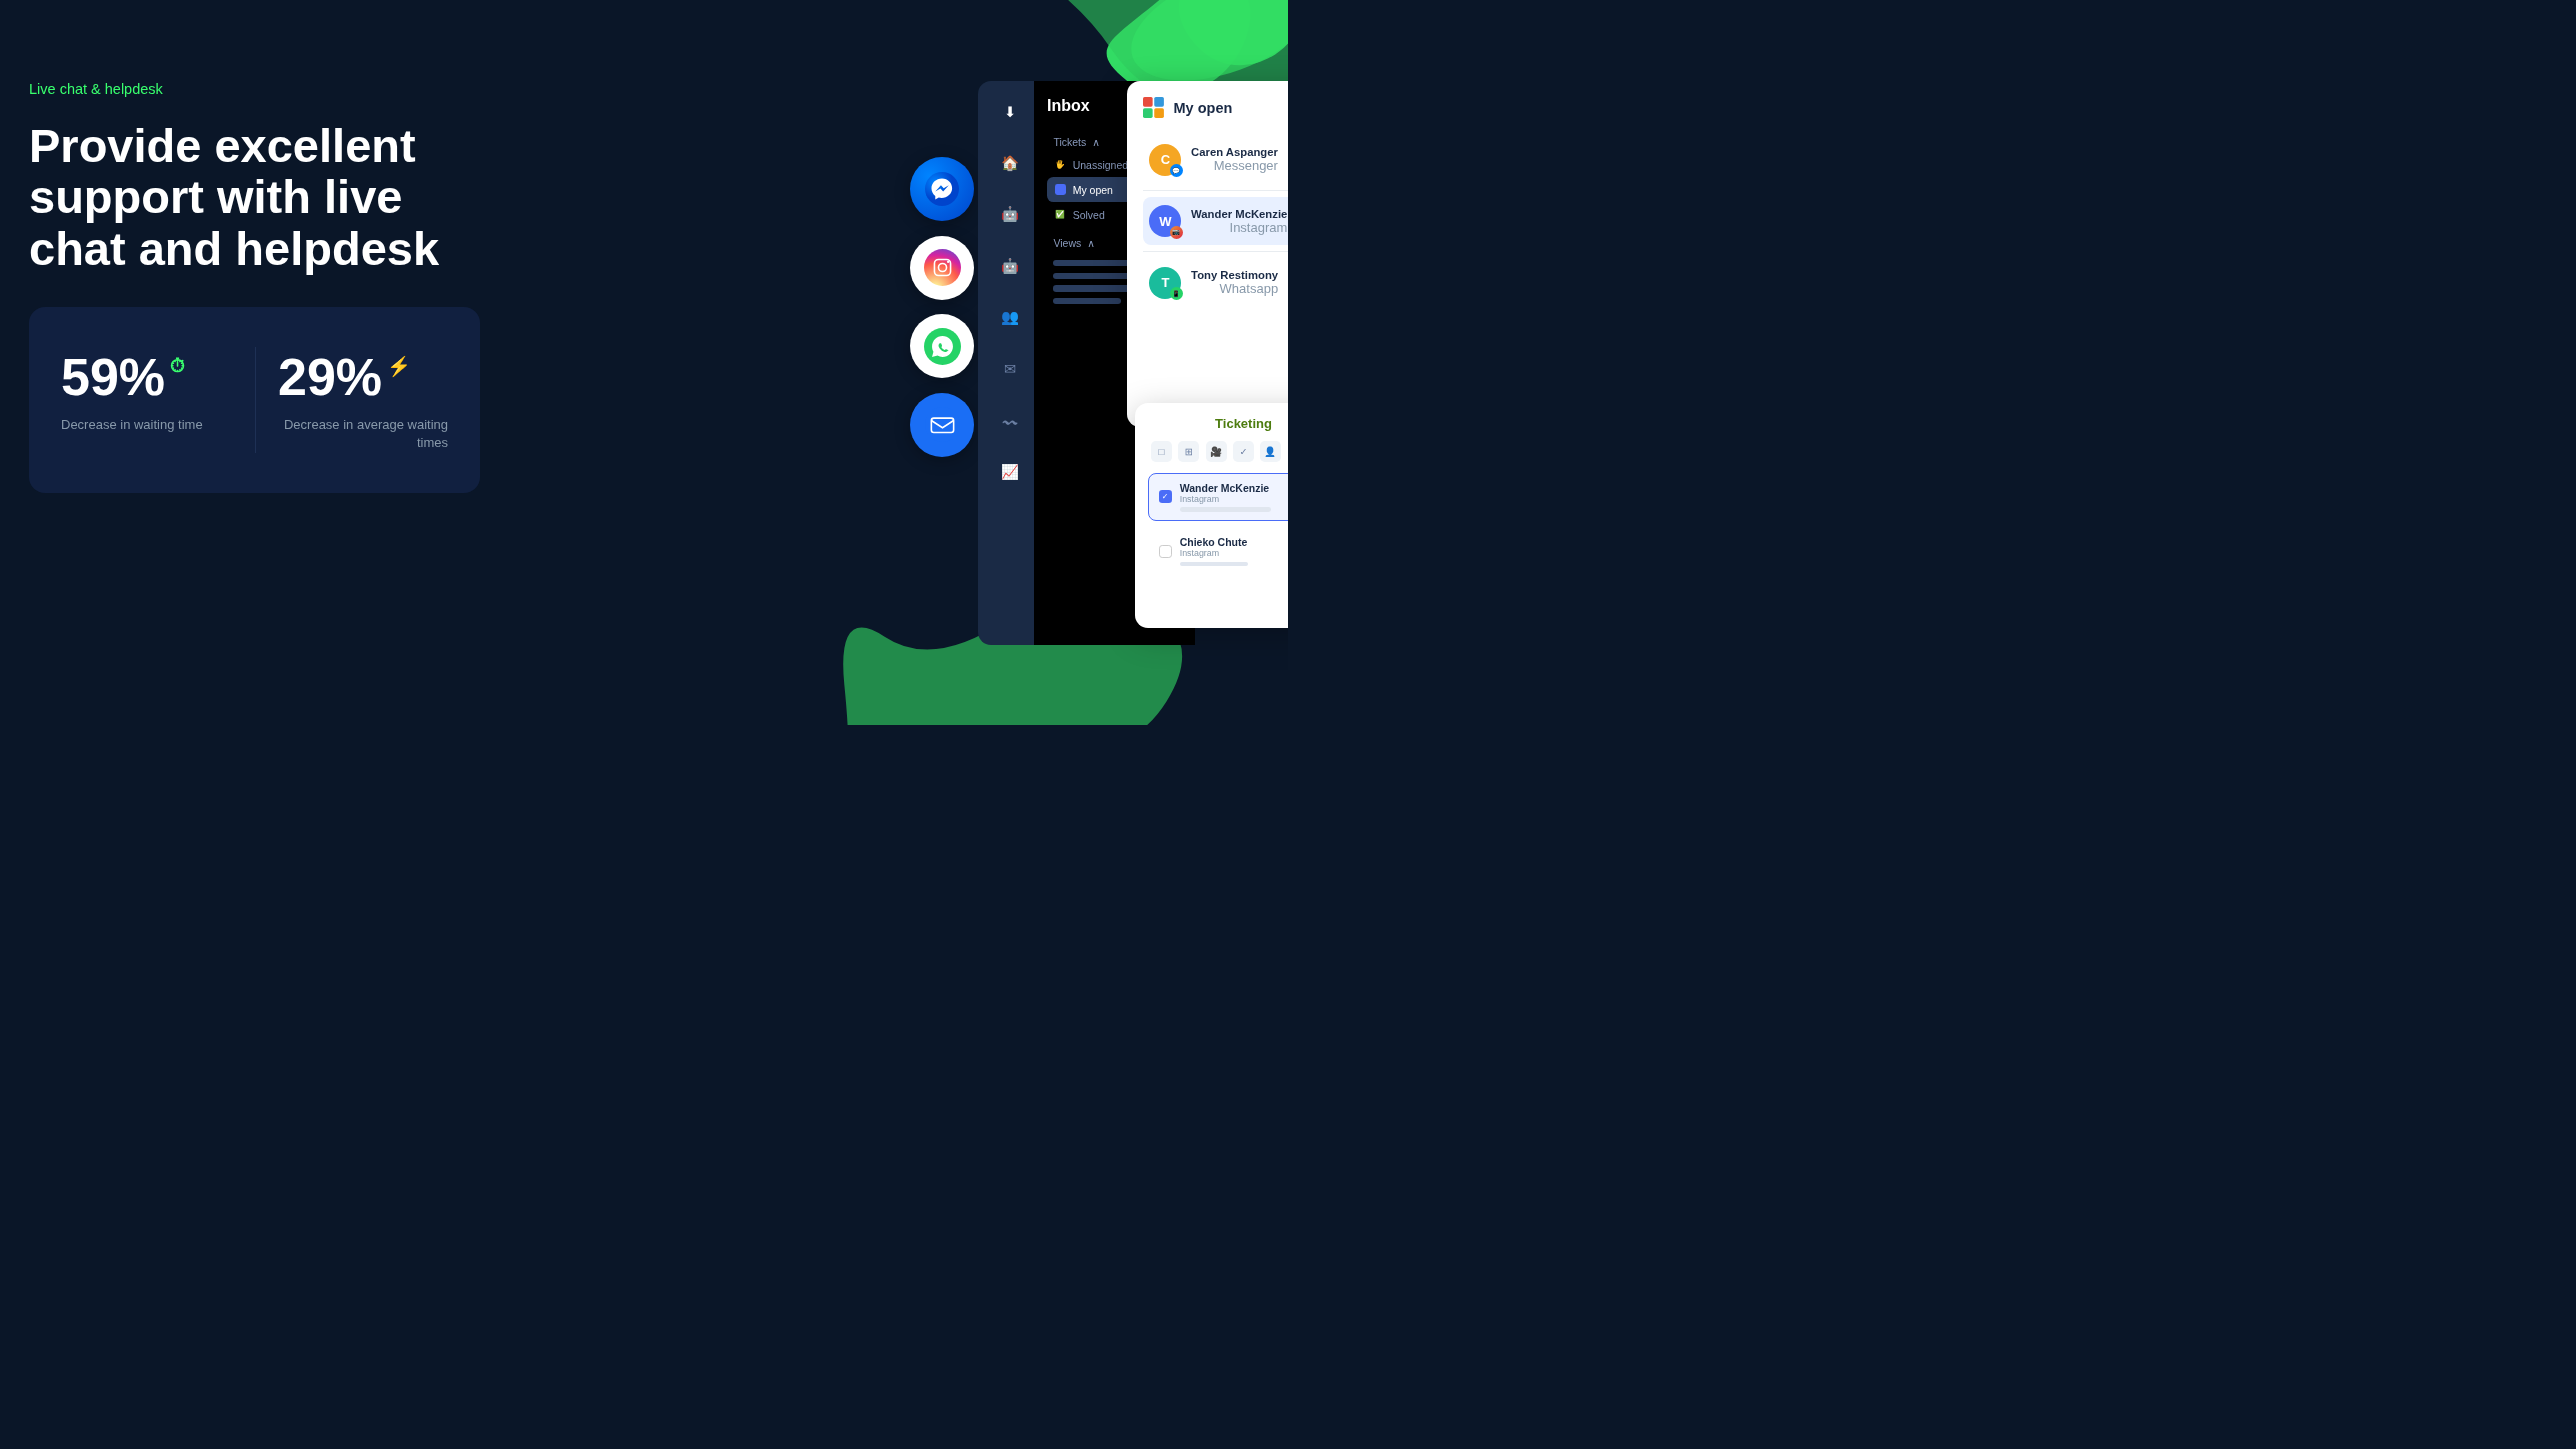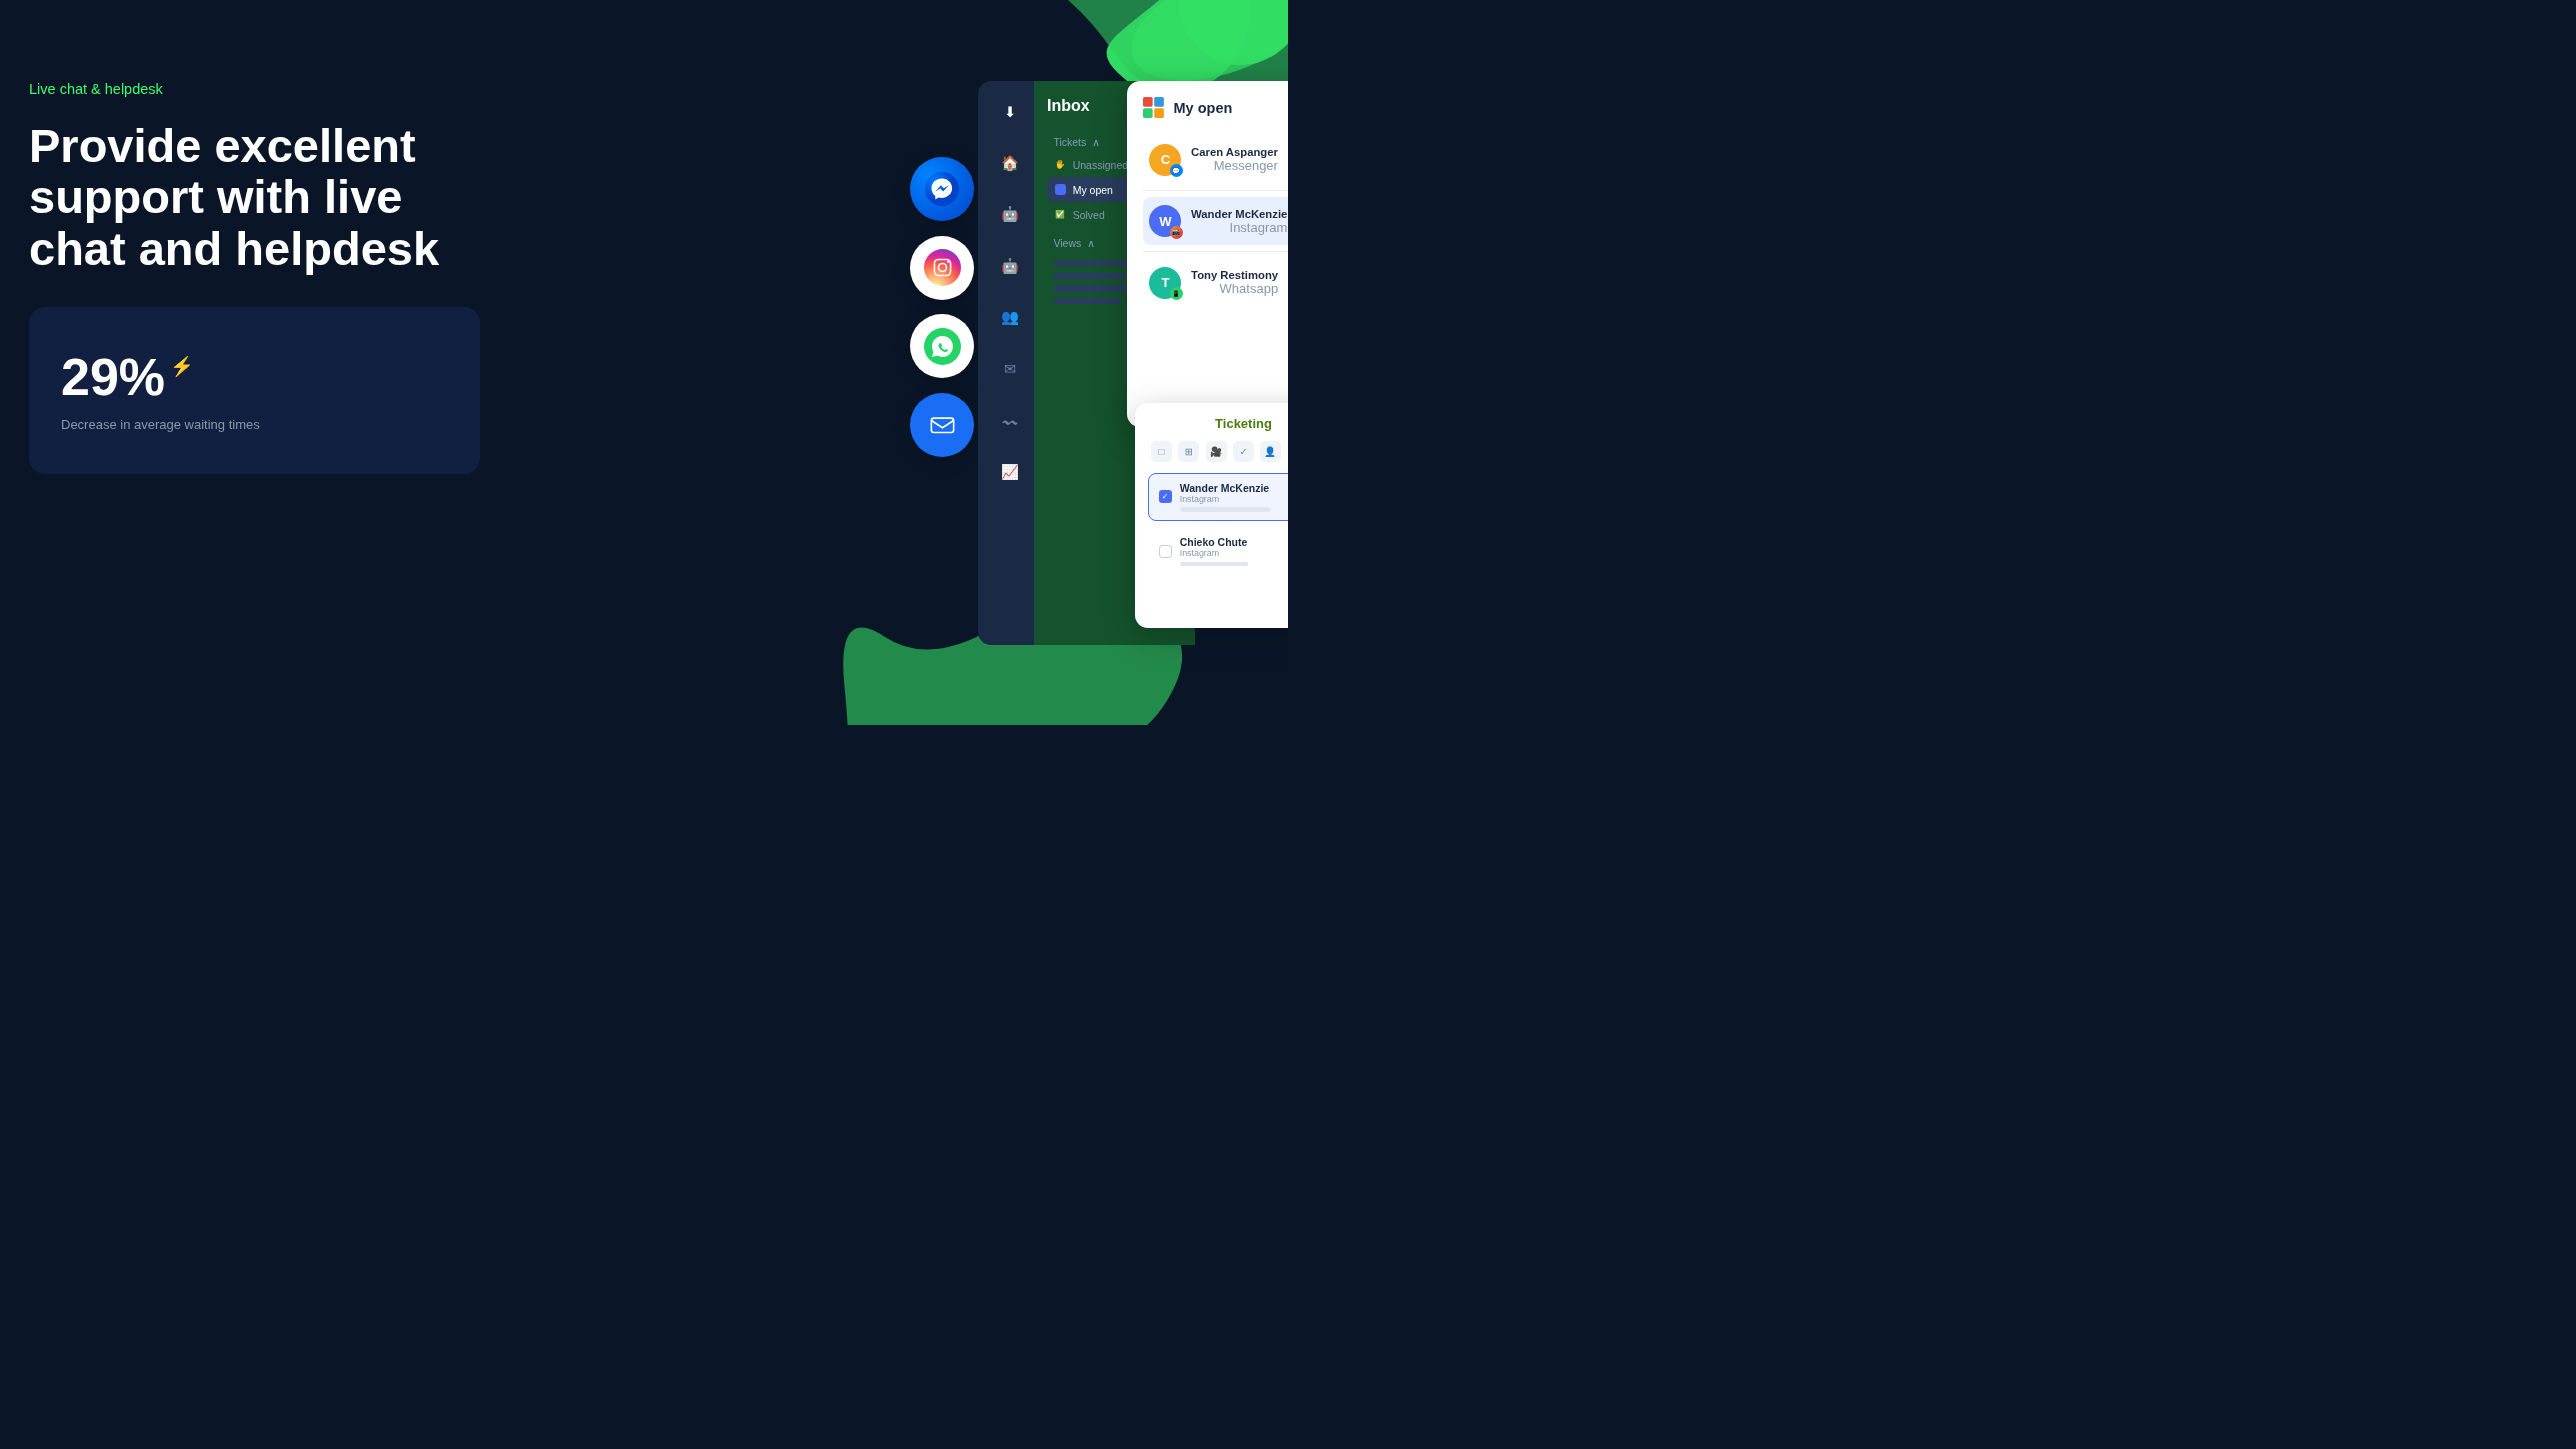--- a/index.html
+++ b/index.html
@@ -138,21 +138,21 @@
       color: #ffffff;
     }
 
     
     .inbox-panel {
       position: absolute;
       right: 93px;
       top: 81px;
       width: 161px;
       height: 564px;
-      background: #14532d;
+      background: #000000;
       border-radius: 0;
       padding: 16px 13px;
       z-index: 3;
     }
 
     .inbox-title {
       color: #ffffff;
       font-size: 16px;
       font-weight: 700;
       margin-bottom: 16px;
@@ -427,20 +427,27 @@
 
 <svg class="logo-svg" style="bottom:-97px;right:81px;width:403px;height:282px;z-index:1;" viewBox="0 0 500 350" fill="none" xmlns="http://www.w3.org/2000/svg">
   <path d="M50 300 Q150 200, 300 250 Q400 280, 450 200 Q500 120, 420 80 Q340 40, 250 100 Q160 160, 100 120 Q40 80, 50 180 Q60 280, 50 300Z" fill="#39ff6e" opacity="0.5"></path>
 </svg>
 
 <div class="left-content">
   <div class="tag-label">Live chat &amp; helpdesk</div>
   <div class="main-heading">Provide excellent support with live chat and helpdesk</div>
 
   <div class="stats-card">
+    <div class="stat-item">
+      <div class="stat-number">
+        <span>59%</span>
+        <span class="stat-icon clock">⏱</span>
+      </div>
+      <div class="stat-desc">Decrease in waiting time</div>
+    </div>
     <div class="stat-item">
       <div class="stat-number">
         <span>29%</span>
         <span class="stat-icon bolt">⚡</span>
       </div>
       <div class="stat-desc">Decrease in average waiting times</div>
     </div>
   </div>
 </div>
 

